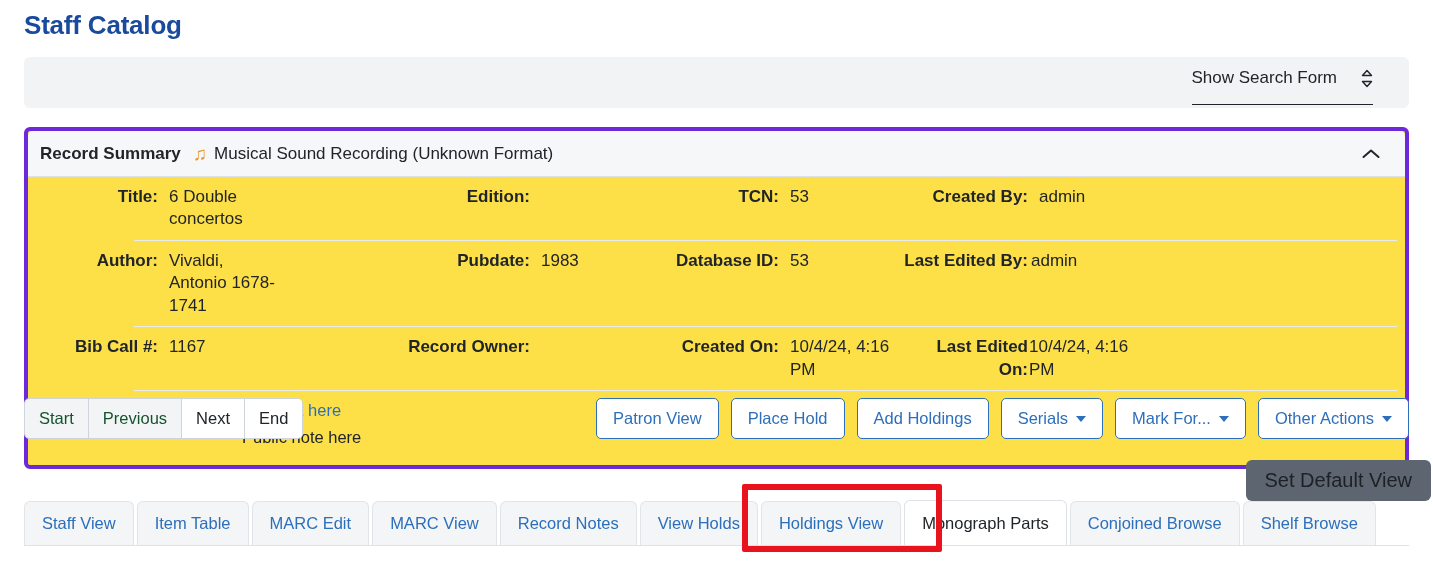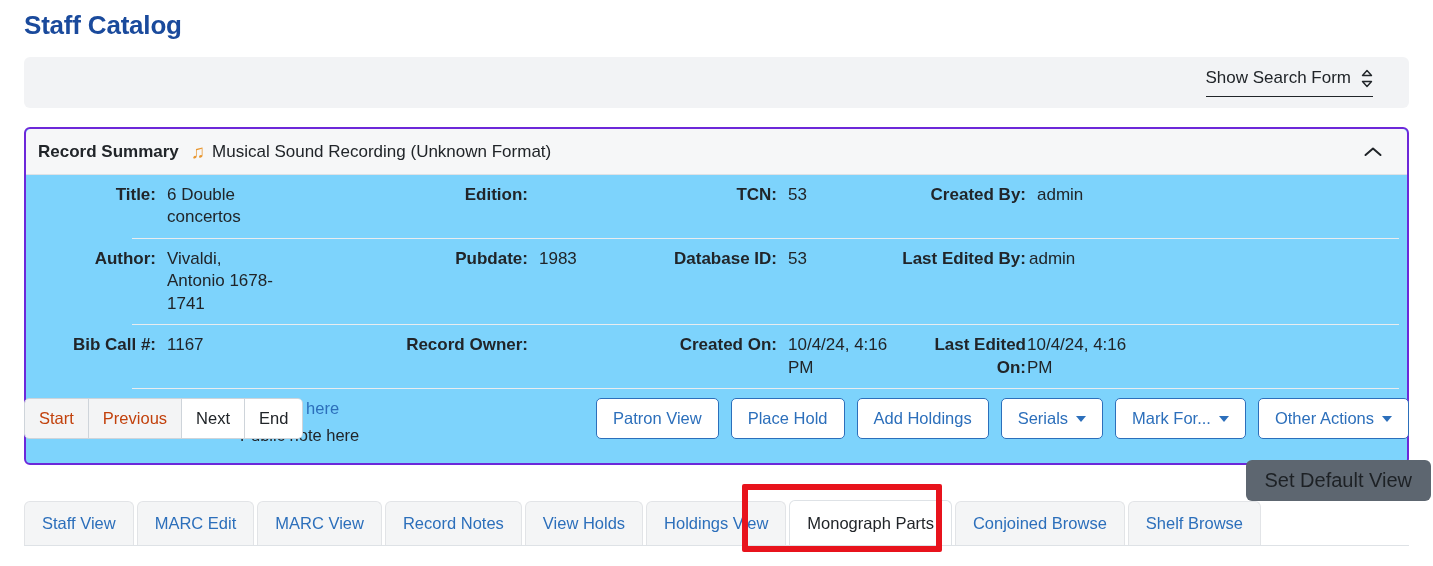--- a/index.html
+++ b/index.html
@@ -29,42 +29,42 @@
     left: 24px; top: 57px;
     width: 1385px; height: 51px;
     background: #f2f3f5;
     border-radius: 6px;
   }
   .show-search-form {
     position: absolute;
     right: 36px; top: 11px;
     display: flex;
     align-items: flex-end;
-    gap: 10px;
+    gap: 24px;
     font-size: 17px;
     color: #212529;
     cursor: pointer;
     border-bottom: 1.5px solid #212529;
-    padding-bottom: 8px;
+    padding-bottom: 16px;
   }
   .updown-icon {
     display: inline-block;
     width: 12px; height: 19px;
     position: relative;
   }
   .updown-icon svg { display: block; }
 
   
   .summary-panel {
     position: absolute;
     left: 24px; top: 127px;
     width: 1385px;
-    border: 2px solid #6d28d9;
+    border: 4px solid #6d28d9;
     border-radius: 6px;
-    background: #7dd3fc;
+    background: #fde047;
   }
   .summary-header {
     height: 46px;
     background: #f6f7f8;
     border-bottom: 1px solid #dee2e6;
     border-radius: 5px 5px 0 0;
     display: flex;
     align-items: center;
     padding: 0 14px 0 12px;
     position: relative;
@@ -168,21 +168,21 @@
     background: #ffffff;
     border: none;
     border-right: 1px solid #ced4da;
     padding: 0 14px;
     height: 100%;
     cursor: pointer;
     font-family: "Liberation Sans", sans-serif;
     white-space: nowrap;
   }
   .navbtn:last-child { border-right: none; }
-  .navbtn.disabled { background: #f3f4f5; color: #c2410c; }
+  .navbtn.disabled { background: #f3f4f5; color: #14532d; }
 
   .actions {
     position: absolute;
     right: 0; top: 0;
     display: flex;
     gap: 12px;
     height: 41px;
   }
   .abtn {
     font-size: 16.5px;
@@ -372,20 +372,21 @@
         <span>Other Actions</span>
         <span class="caret"></span>
       </button>
     </div>
   </div>
 
   <div class="tooltip">Set Default View</div>
 
   <div class="tabbar">
     <div class="tab">Staff View</div>
+    <div class="tab">Item Table</div>
     <div class="tab">MARC Edit</div>
     <div class="tab">MARC View</div>
     <div class="tab">Record Notes</div>
     <div class="tab">View Holds</div>
     <div class="tab">Holdings View</div>
     <div class="tab active">Monograph Parts</div>
     <div class="tab">Conjoined Browse</div>
     <div class="tab">Shelf Browse</div>
   </div>
 

